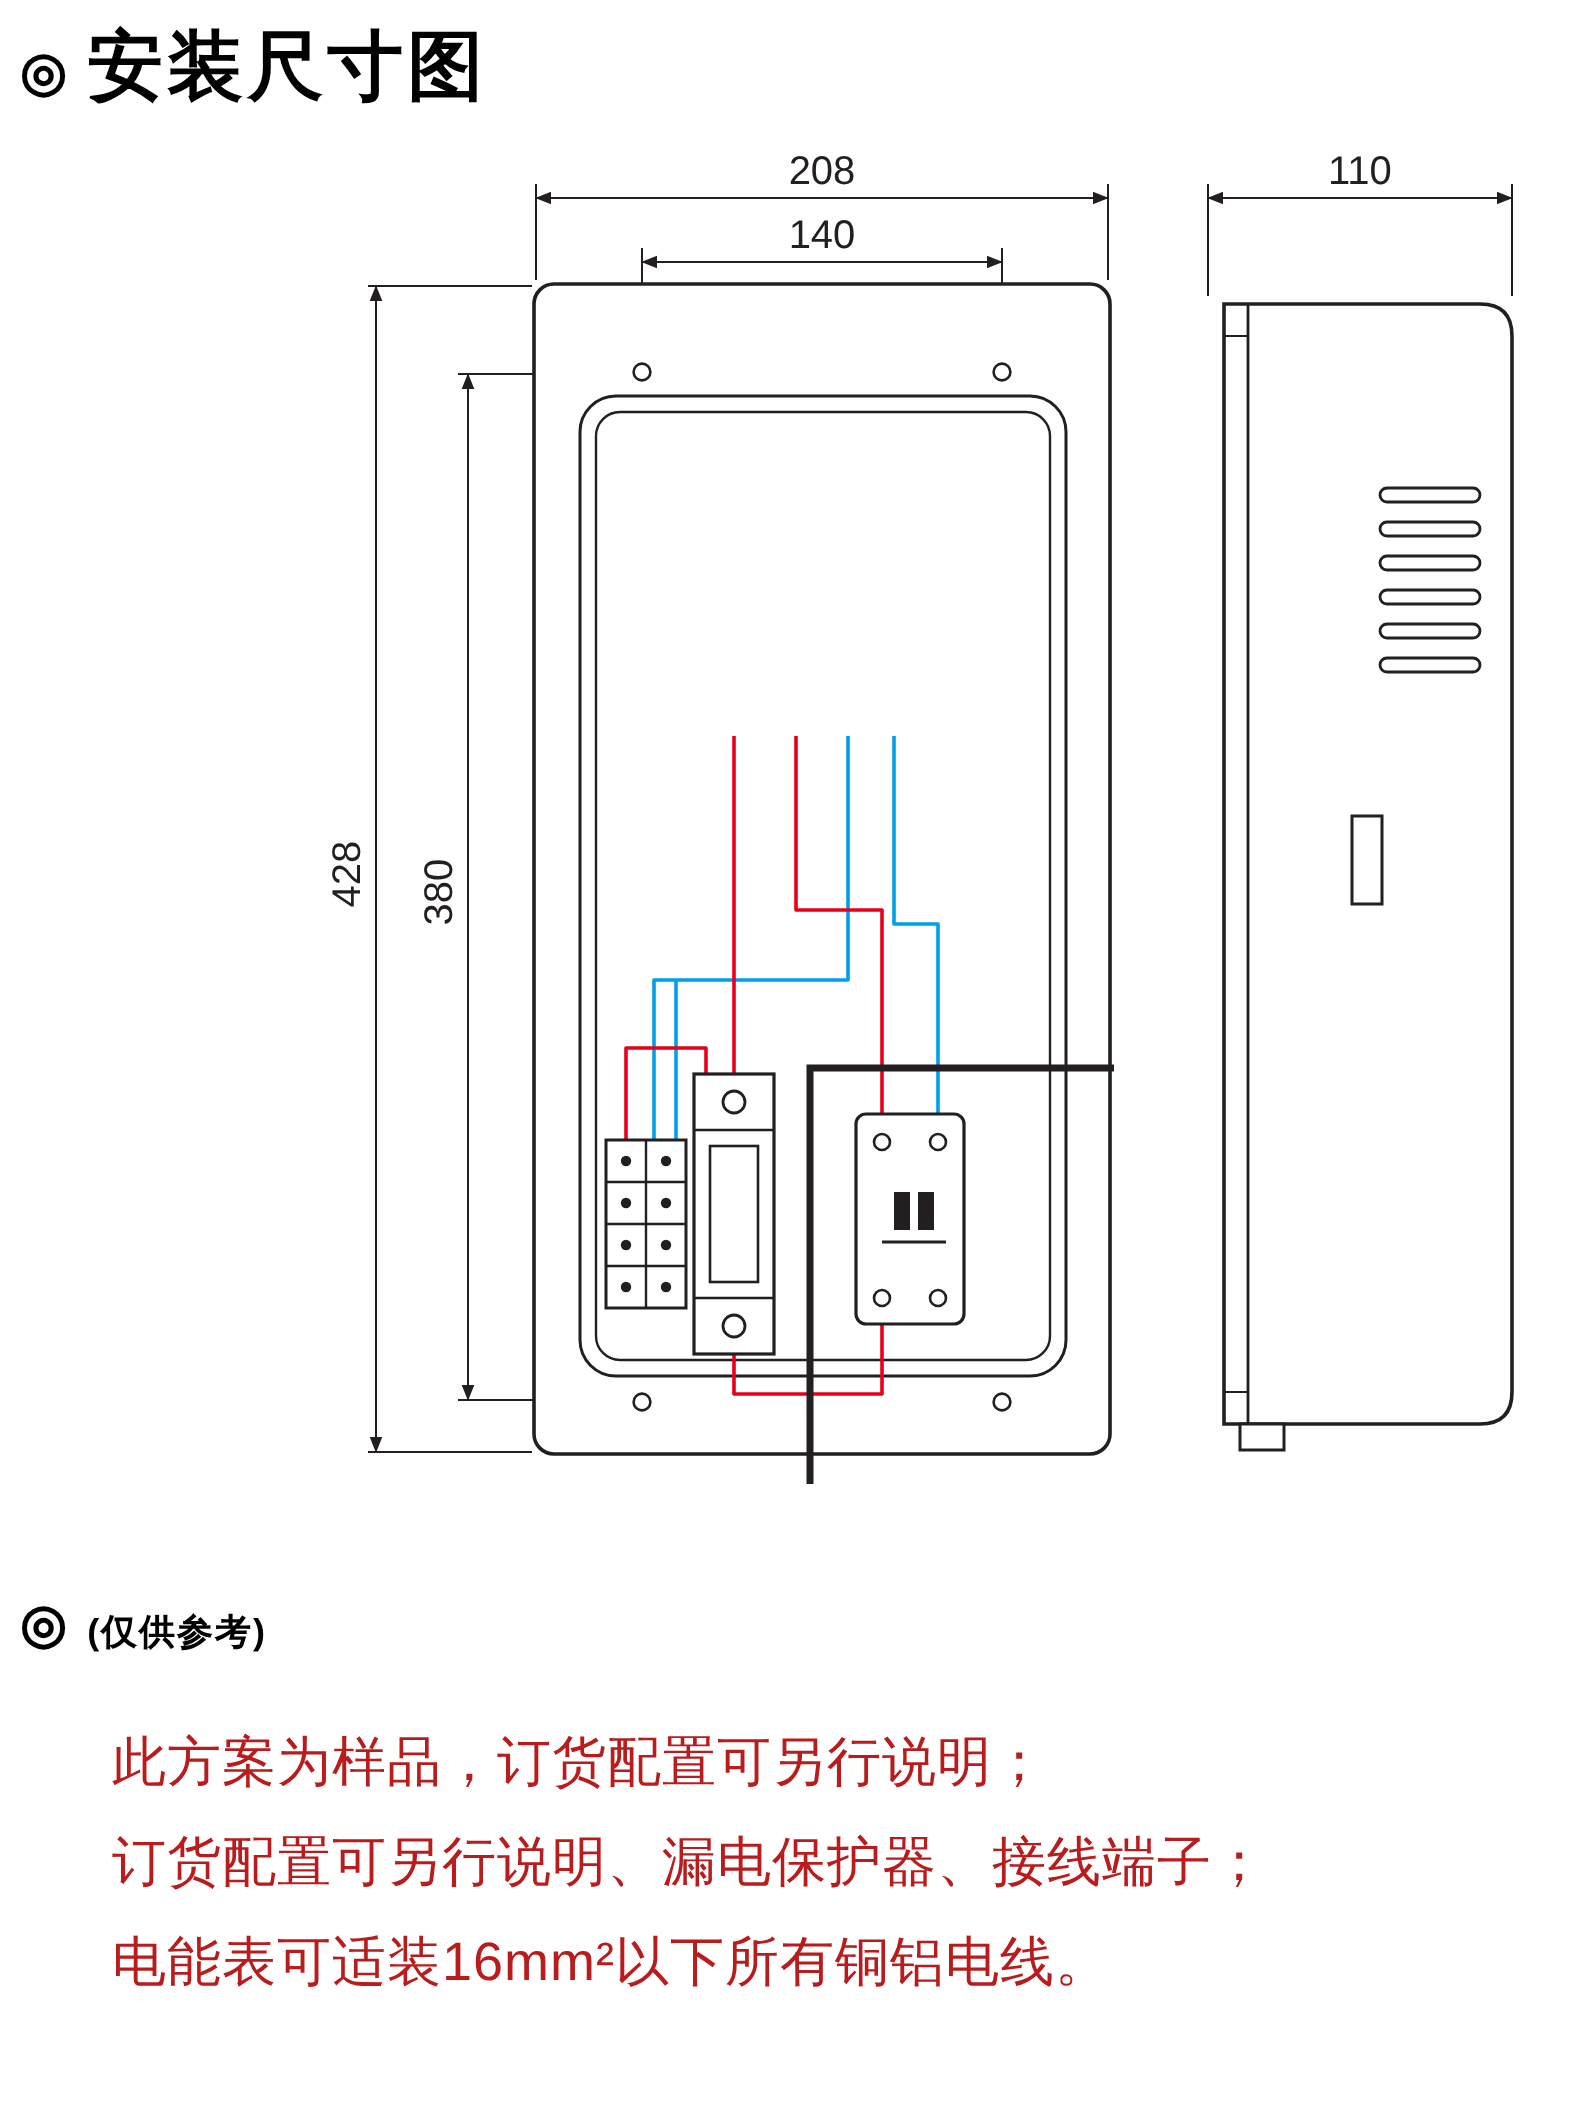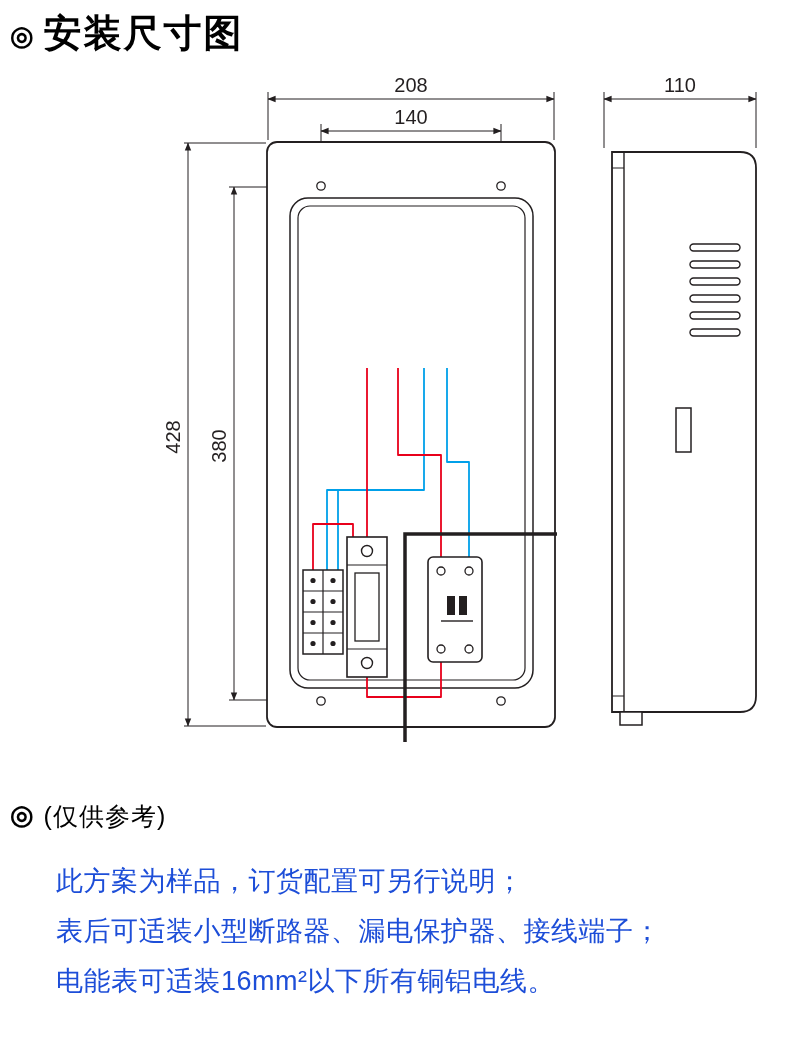--- a/index.html
+++ b/index.html
@@ -8,26 +8,26 @@
     width:798px; height:1051px;
     font-family:"Liberation Sans", sans-serif;
     color:#231f20;
   }
   .page { position:relative; width:798px; height:1051px; background:#fff; overflow:hidden; }
   .diagram { position:absolute; top:0; left:0; }
 
   .heading { position:absolute; display:flex; align-items:baseline; gap:10px; color:#000; white-space:nowrap; }
   .heading .bullet { font-size:27px; font-weight:700; line-height:1; transform:translateY(-1px); }
   .heading .title  { font-size:38px; font-weight:900; letter-spacing:2px; }
-  .heading .subtitle { font-size:25px; font-weight:400; letter-spacing:1px; }
+  .heading .subtitle { font-size:18px; font-weight:700; letter-spacing:1px; }
   #head-install { top:8px;  left:10px; }
   #head-config  { top:800px; left:10px; }
 
   .notes { position:absolute; top:856px; left:56px; width:730px; }
-  .notes p { font-size:27px; line-height:50px; color:#1d4ed8; letter-spacing:0.5px; font-weight:500; }
+  .notes p { font-size:27px; line-height:50px; color:#b91c1c; letter-spacing:0.5px; font-weight:500; }
 
   text.dim {
     font-family:"Liberation Sans", sans-serif;
     font-size:20px; fill:#231f20; text-anchor:middle;
   }
 </style>
 </head>
 <body>
 
 <div class="page">
@@ -165,17 +165,17 @@
     </g>
   </svg>
 
   <div class="heading" id="head-config">
     <span class="bullet">◎</span>
     <span class="subtitle">(仅供参考)</span>
   </div>
 
   <div class="notes">
     <p>此方案为样品，订货配置可另行说明；</p>
-    <p>表后可适装小型断路器、漏电保护器、接线端子；</p>
+    <p>订货配置可另行说明、漏电保护器、接线端子；</p>
     <p>电能表可适装16mm²以下所有铜铝电线。</p>
   </div>
 
 </div>
 
 </body></html>

